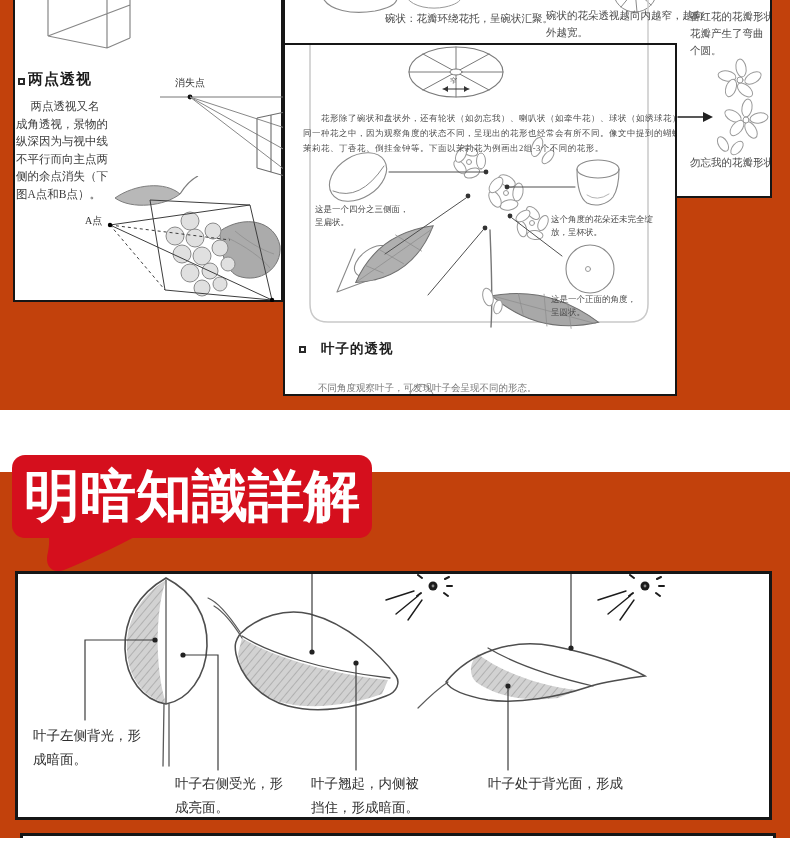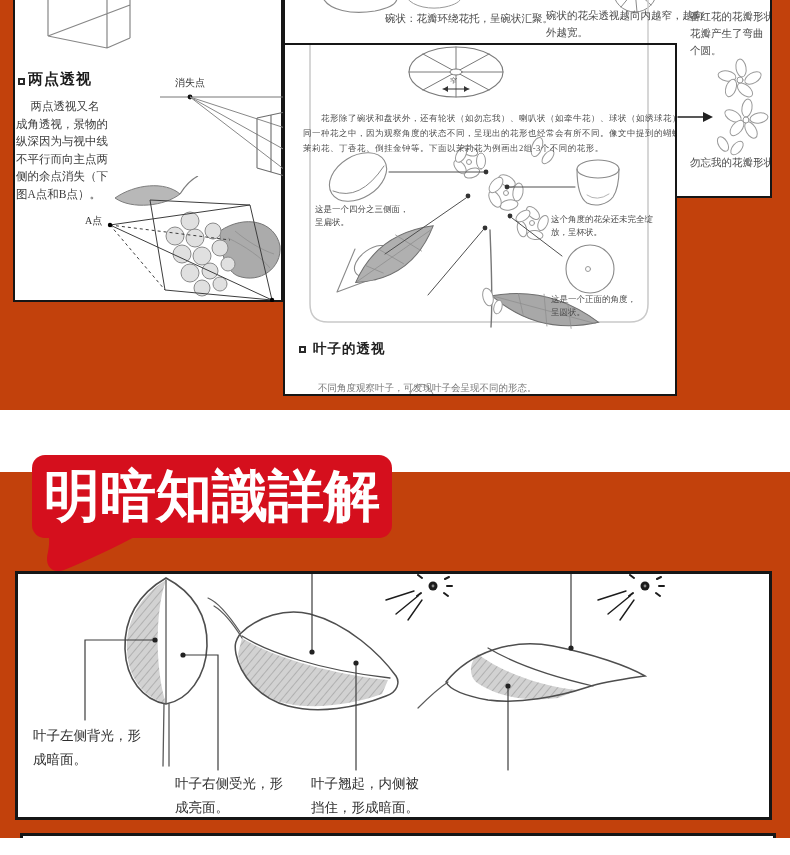--- a/index.html
+++ b/index.html
@@ -16,24 +16,24 @@
   .bullet-sq{width:7px;height:7px;border:2px solid #2a2a2a;box-sizing:border-box;}
   .cardA .para div{font-size:11.5px;line-height:17.5px;color:#3a3a3a;white-space:nowrap;}
   .tinytxt{font-size:10px;color:#333;}
   
   .cardB{left:283px;top:-4px;width:489px;height:202px;z-index:1;overflow:hidden;}
   .cardB .cap{font-size:10.5px;color:#4a4a4a;white-space:nowrap;}
   
   .cardC{left:283px;top:43px;width:394px;height:353px;z-index:3;overflow:hidden;}
   .cardC .intro div{font-size:8.5px;line-height:15px;color:#4e4e4e;white-space:nowrap;letter-spacing:.5px;}
   .cardC .co div{font-size:8.5px;line-height:13px;white-space:nowrap;}
-  .leafhead{font-size:13.5px;font-weight:bold;color:#222;letter-spacing:1px;}
+  .leafhead{font-size:13.5px;font-weight:bold;color:#222;letter-spacing:1px;margin-left:8px;}
   .leafsub{font-size:9.5px;color:#767676;white-space:nowrap;}
   
-  .banner{position:absolute;left:32px;top:455px;width:360px;height:83px;background:#d50f1d;border-radius:13px;z-index:5;display:flex;align-items:center;justify-content:center;}
+  .banner{position:absolute;left:12px;top:455px;width:360px;height:83px;background:#d50f1d;border-radius:13px;z-index:5;display:flex;align-items:center;justify-content:center;}
   .banner span{color:#fff;font-size:56px;font-weight:900;letter-spacing:0px;white-space:nowrap;}
   
   .cardD{left:15px;top:571px;width:757px;height:249px;border-width:3px;z-index:2;overflow:hidden;}
   .cardD .lbl div{font-size:13.5px;line-height:24px;color:#2e2e2e;white-space:nowrap;font-family:"Liberation Serif","DejaVu Serif",serif;}
   .cardE{left:20px;top:833px;width:756px;height:40px;border-width:3px;overflow:hidden;}
   svg{display:block;}
 </style>
 </head>
 <body>
 
@@ -317,20 +317,21 @@
     </div>
     <div class="abs lbl" style="left:157px;top:198px">
       <div>叶子右侧受光，形</div>
       <div>成亮面。</div>
     </div>
     <div class="abs lbl" style="left:293px;top:198px">
       <div>叶子翘起，内侧被</div>
       <div>挡住，形成暗面。</div>
     </div>
     <div class="abs lbl" style="left:470px;top:198px">
+      <div>叶子处于背光面，形成</div>
     </div>
   </div>
 
   <div class="card cardE">
     <svg class="abs" style="left:0;top:0" width="750" height="34" viewBox="0 0 750 34" fill="none">
       <path d="M240,8 l7,-4 M262,10 l5,5" stroke="#2a2a2a" stroke-width="2.2" stroke-linecap="round"></path>
       <circle cx="555" cy="70" r="64" fill="url(#hatch2)" stroke="#777" stroke-width="1.4"></circle>
       <defs>
         <pattern id="hatch2" width="6" height="6" patternUnits="userSpaceOnUse" patternTransform="rotate(35)">
           <rect width="6" height="6" fill="#dddddd"></rect>

